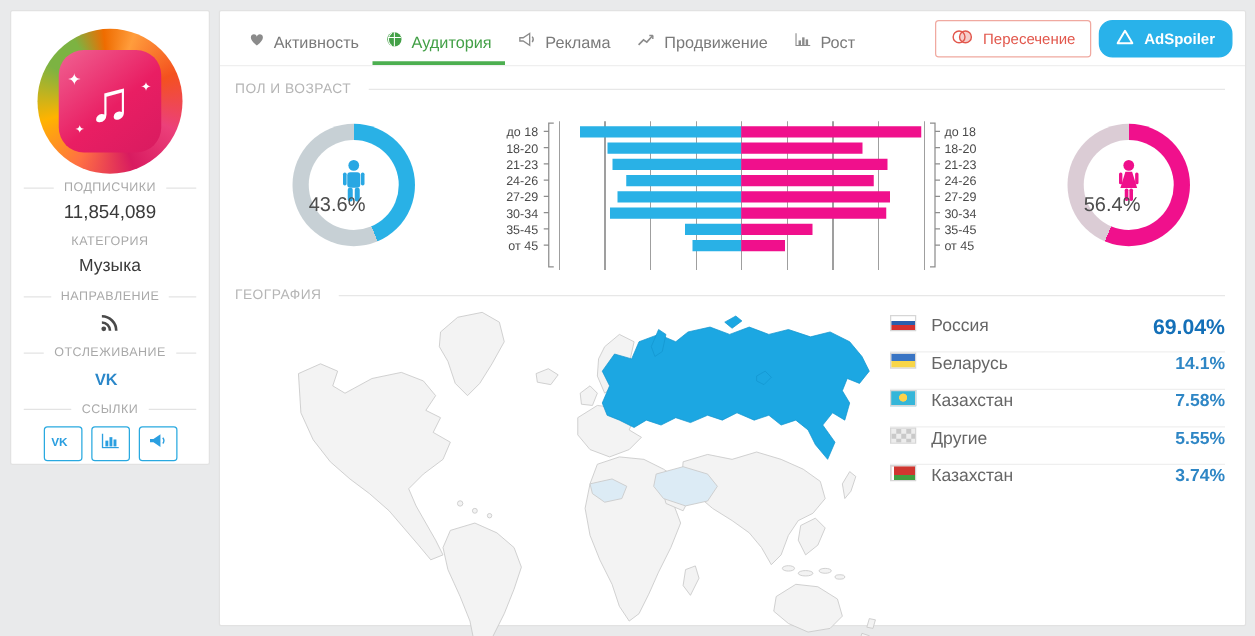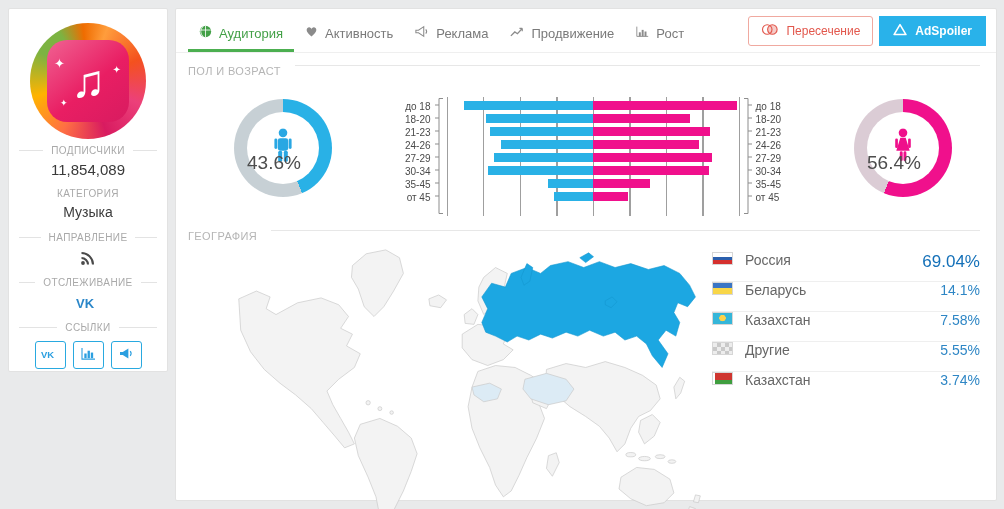--- a/index.html
+++ b/index.html
@@ -30,31 +30,31 @@
 
   
   .main-card{position:absolute;left:175px;top:8px;width:822px;height:493px}
   .tabs-bar{position:relative;display:flex;align-items:flex-end;padding:9px 12px 0;border-bottom:1px solid #efefef}
   .tab{display:inline-flex;align-items:center;gap:7px;padding:7px 11px 11px;font-size:13px;color:#7a7a7a;cursor:pointer}
   .tab.active{color:#43a047;border-bottom:3px solid #4caf50;padding-bottom:8px}
   .hdr-btns{position:absolute;right:10px;top:7px;display:flex;gap:6px}
   .btn-intersect{display:inline-flex;align-items:center;gap:7px;border:1px solid #f0a9a0;color:#e2574c;
                  background:#fff;border-radius:3px;font-size:12px;padding:6px 12px;cursor:pointer}
   .btn-adspoiler{display:inline-flex;align-items:center;gap:8px;background:#29b2ea;border:1px solid #29b2ea;color:#fff;
-                 border-radius:0;font-size:12px;font-weight:bold;padding:6px 13px;cursor:pointer}
-
-  .sec-hdr{display:flex;margin:12px 16px 0 12px;color:#b5b5b5;font-size:11px;letter-spacing:.4px}
+                 border-radius:11px;font-size:12px;font-weight:bold;padding:6px 13px;cursor:pointer}
+
+  .sec-hdr{display:flex;align-items:center;margin:12px 16px 0 12px;color:#b5b5b5;font-size:11px;letter-spacing:.4px}
   .sec-hdr::after{content:"";flex:1;height:1px;background:#e7e7e7;margin-left:14px}
 
   
   .gender-row{display:flex;align-items:flex-start;justify-content:space-between;padding:16px 44px 2px 58px}
   .donut{width:98px;height:98px;border-radius:50%;position:relative;margin-top:6px}
   .donut::before{content:"";position:absolute;inset:13px;background:#fff;border-radius:50%}
   .donut .person{position:absolute;left:50%;top:50%;transform:translate(-50%,-52%);z-index:2}
-  .donut-label{position:absolute;left:13px;bottom:23px;z-index:3;font-size:19px;color:#4d4d4d}
+  .donut-label{position:absolute;left:13px;bottom:23px;z-index:3;font-size:16px;color:#4d4d4d}
 
   .pyramid{display:flex;align-items:flex-start;margin-top:4px}
   .age-col{display:flex;flex-direction:column;padding-top:3px}
   .age-col.left{width:30px;text-align:right}
   .age-col.right{width:30px;text-align:left}
   .age-lab{height:13px;line-height:13px;font-size:10px;color:#4a4a4a;white-space:nowrap}
   .bracket{margin:0 3px}
   .pyr-grid{position:relative;width:293px;padding:2px 0 13px;
             background:repeating-linear-gradient(90deg,#9f9f9f 0,#9f9f9f 1px,transparent 1px,transparent 36.5px)}
   .pyr-row{position:relative;height:13px}
@@ -67,21 +67,21 @@
   .geo-list{width:276px;margin-left:auto;margin-top:8px;margin-right:2px}
   .geo-row{display:flex;height:29px;border-bottom:1px solid #efefef}
   .geo-row:last-child{border-bottom:none}
   .flag{width:21px;height:13px;border:1px solid #d6d6d6;box-sizing:border-box;flex:none}
   .flag-ru{background:linear-gradient(to bottom,#fff 0 33%,#2a5fad 33% 66%,#d5302e 66%)}
   .flag-ua{background:linear-gradient(to bottom,#3a75c4 0 50%,#f8d648 50%)}
   .flag-kz{background:radial-gradient(circle at 50% 46%,#ffd24a 0 3px,transparent 3.5px),#35b6d9}
   .flag-other{background:conic-gradient(#c9c9c9 25%,#ededed 0 50%,#c9c9c9 0 75%,#ededed 0) 0 0/8px 8px}
   .flag-by{background:linear-gradient(to right,#fff 0 2px,transparent 2px),linear-gradient(to bottom,#cf3630 0 64%,#3f9e3f 64%)}
   .geo-name{margin-left:12px;font-size:14px;color:#666}
-  .geo-val{margin-left:auto;font-weight:normal;color:#2e86c5;font-size:14px}
+  .geo-val{margin-left:auto;font-weight:bold;color:#2e86c5;font-size:14px}
   .geo-val.big{font-size:17px;color:#1470b8}
 </style>
 </head>
 <body>
 
 <div class="card profile-card">
   <div class="avatar">
     <div class="avatar-tile">
       <span class="avatar-note">♫</span>
       <span class="avatar-star s1">✦</span>
@@ -141,32 +141,32 @@
             <path d="M1 5.5 h3 l6-4 v11 l-6-4 H1 Z" fill="#2b9fe0"></path>
             <path d="M12 4.5 a4 4 0 0 1 0 5" stroke="#2b9fe0" fill="none" stroke-width="1.2"></path>
           </svg></span>
     </div>
   </div>
 </div>
 
 <div class="card main-card">
 
   <div class="tabs-bar">
+    <div class="tab">
+      <span><svg width="13" height="13" viewBox="0 0 16 16">
+            <path d="M8 14 C2 9.5 1 6 3 3.8 C5 1.8 8 3.5 8 5.5 C8 3.5 11 1.8 13 3.8 C15 6 14 9.5 8 14 Z" fill="#8b8b8b"></path>
+          </svg></span>
+      <span>Активность</span>
+    </div>
     <div class="tab active">
       <span><svg width="13" height="13" viewBox="0 0 16 16">
             <circle cx="8" cy="8" r="7" fill="#43a047"></circle>
             <path d="M5.5 1.8 a7.5 7.5 0 0 0 0 12.4 M8 1 V15 M1.6 6.2 H14.4" stroke="#fff" stroke-width="1" fill="none"></path>
           </svg></span>
       <span>Аудитория</span>
-    </div>
-    <div class="tab">
-      <span><svg width="13" height="13" viewBox="0 0 16 16">
-            <path d="M8 14 C2 9.5 1 6 3 3.8 C5 1.8 8 3.5 8 5.5 C8 3.5 11 1.8 13 3.8 C15 6 14 9.5 8 14 Z" fill="#8b8b8b"></path>
-          </svg></span>
-      <span>Активность</span>
     </div>
     <div class="tab">
       <span><svg width="14" height="13" viewBox="0 0 16 14">
             <path d="M1 5.5 h3 l6-4 v11 l-6-4 H1 Z" fill="none" stroke="#8b8b8b" stroke-width="1.2"></path>
             <path d="M12.3 4.5 a4 4 0 0 1 0 5" stroke="#8b8b8b" fill="none" stroke-width="1.2"></path>
           </svg></span>
       <span>Реклама</span>
     </div>
     <div class="tab">
       <span><svg width="14" height="13" viewBox="0 0 16 14">

